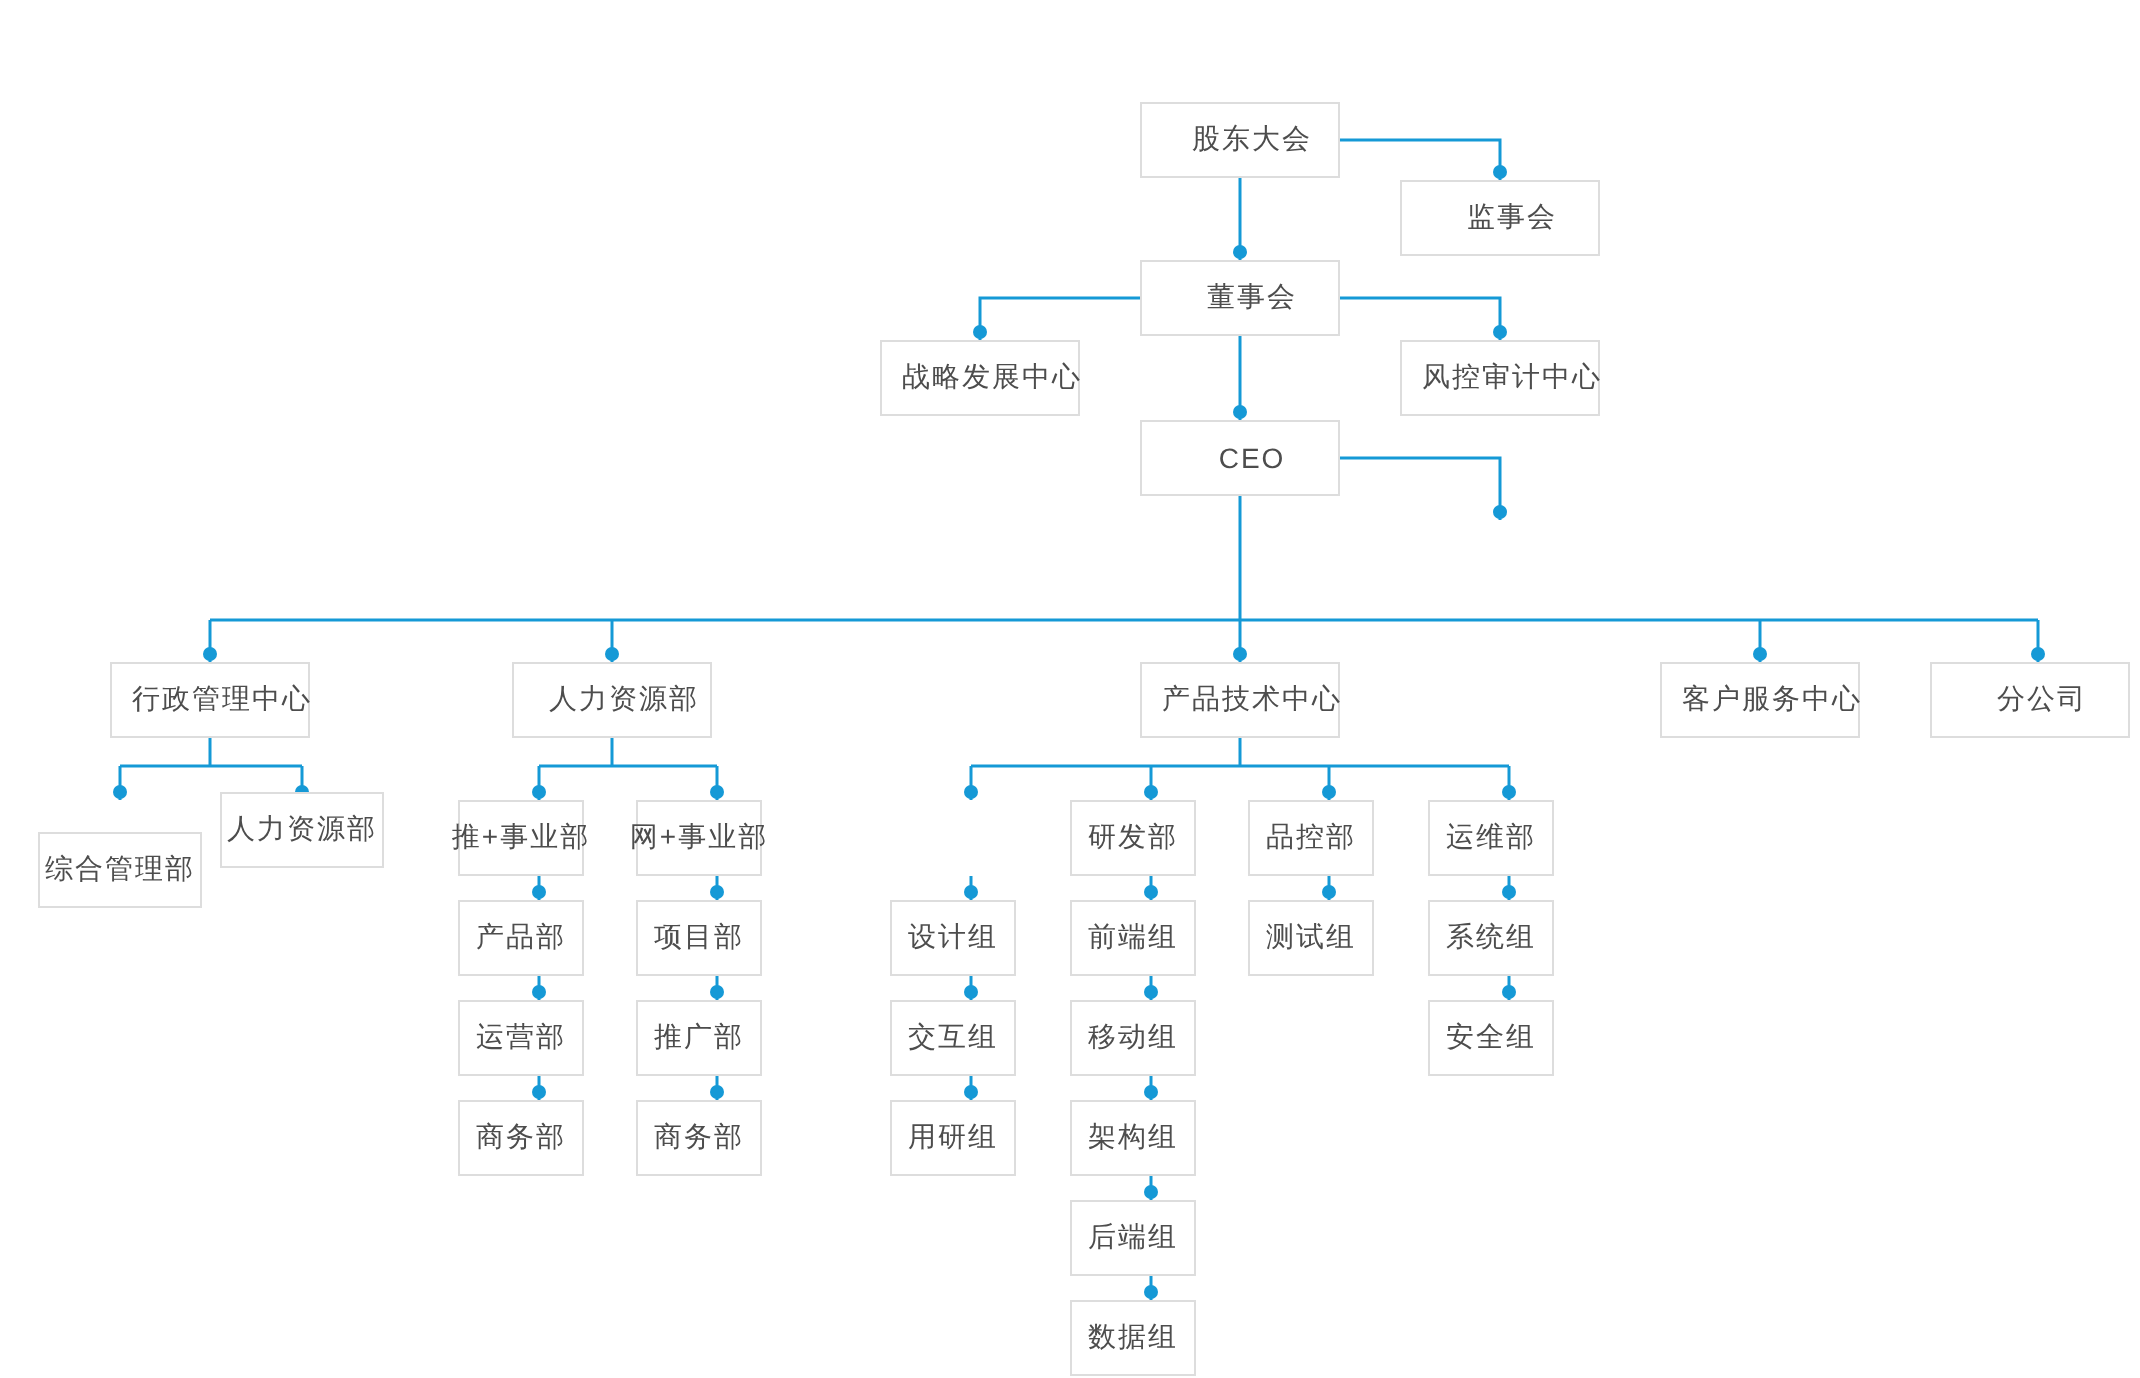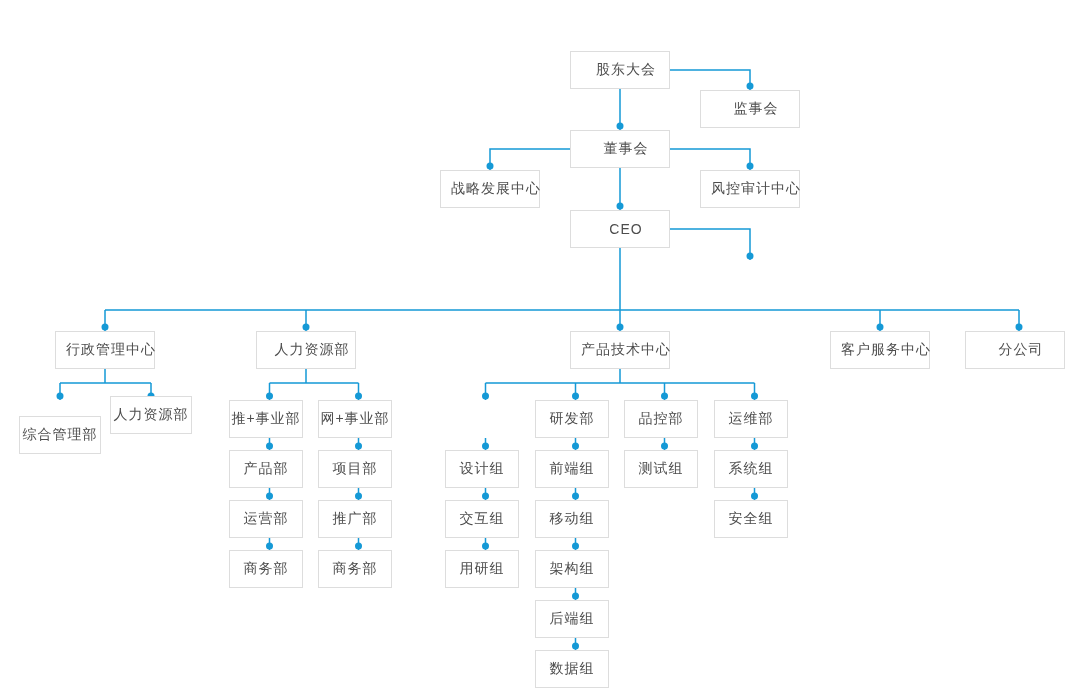--- a/index.html
+++ b/index.html
@@ -32,21 +32,21 @@
     align-items: center;
     justify-content: center;
     font-size: 14px;
     color: #4d4d4d;
     letter-spacing: 1px;
     white-space: nowrap;
     z-index: 2;
   }
   .w100 { width: 100px; padding-left: 12px; }
   .w82  { width: 82px; margin-top: 16px; }
-  .w81  { width: 74px; }
+  .w81  { width: 63px; }
 </style>
 </head>
 <body>
 
 <div class="canvas">
 
   <svg class="connectors" viewBox="0 0 1070 689" xmlns="http://www.w3.org/2000/svg">
     <g fill="none" stroke-width="1.5" stroke="#1599d6">
       <path d="
         M620 89 V130

